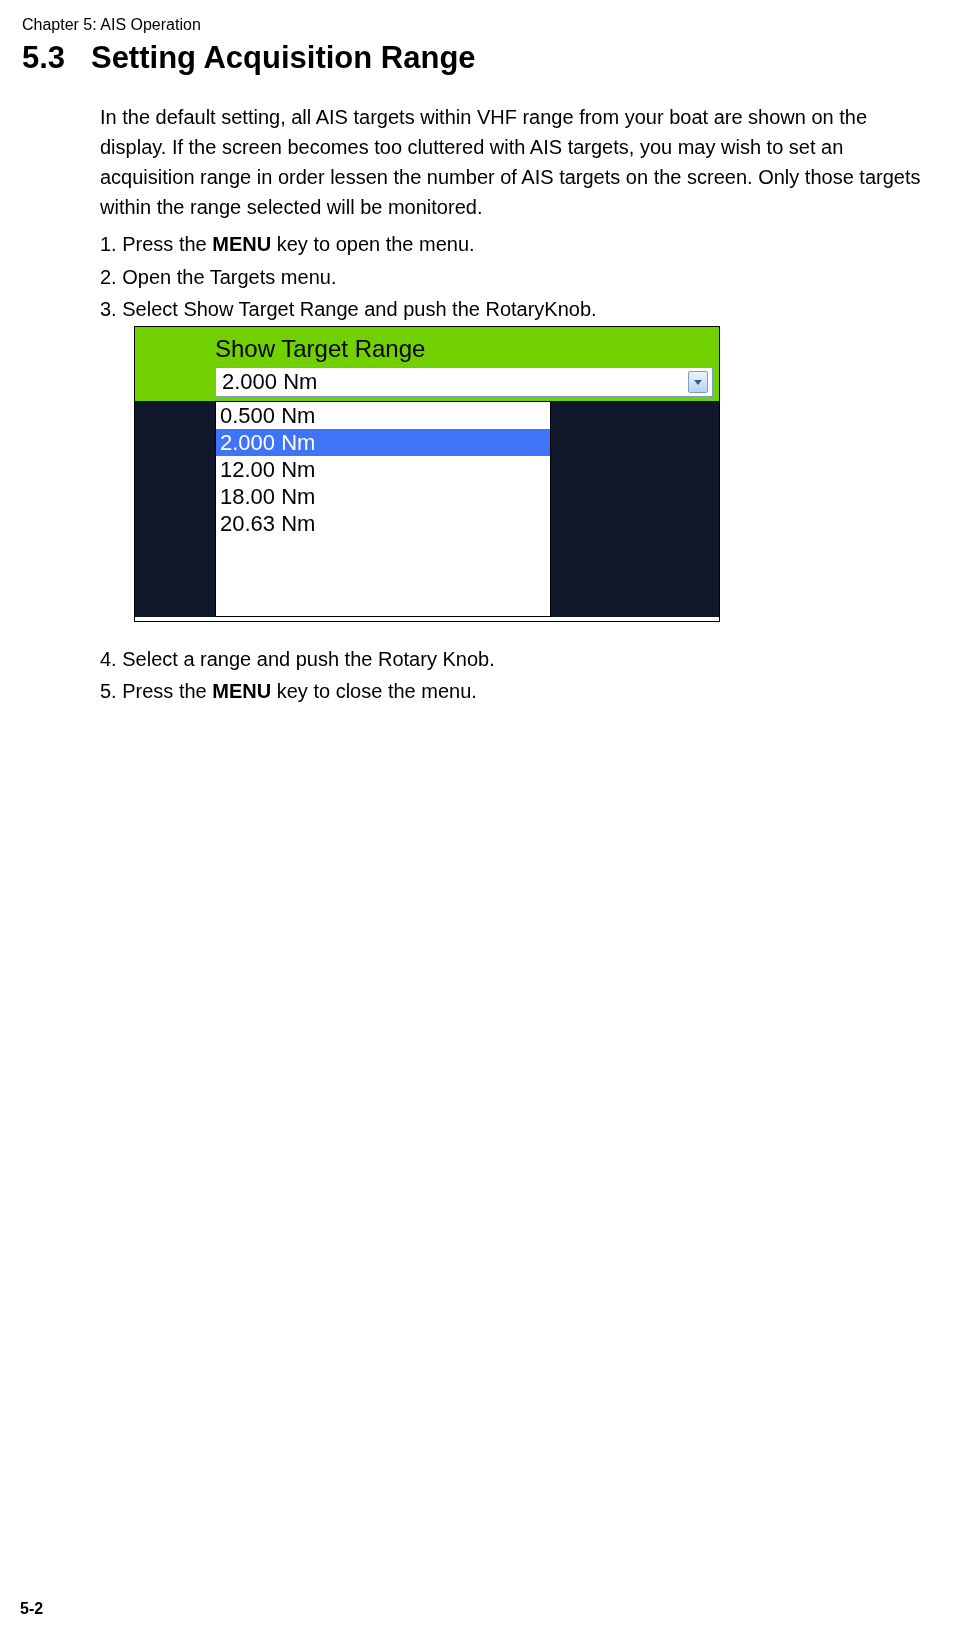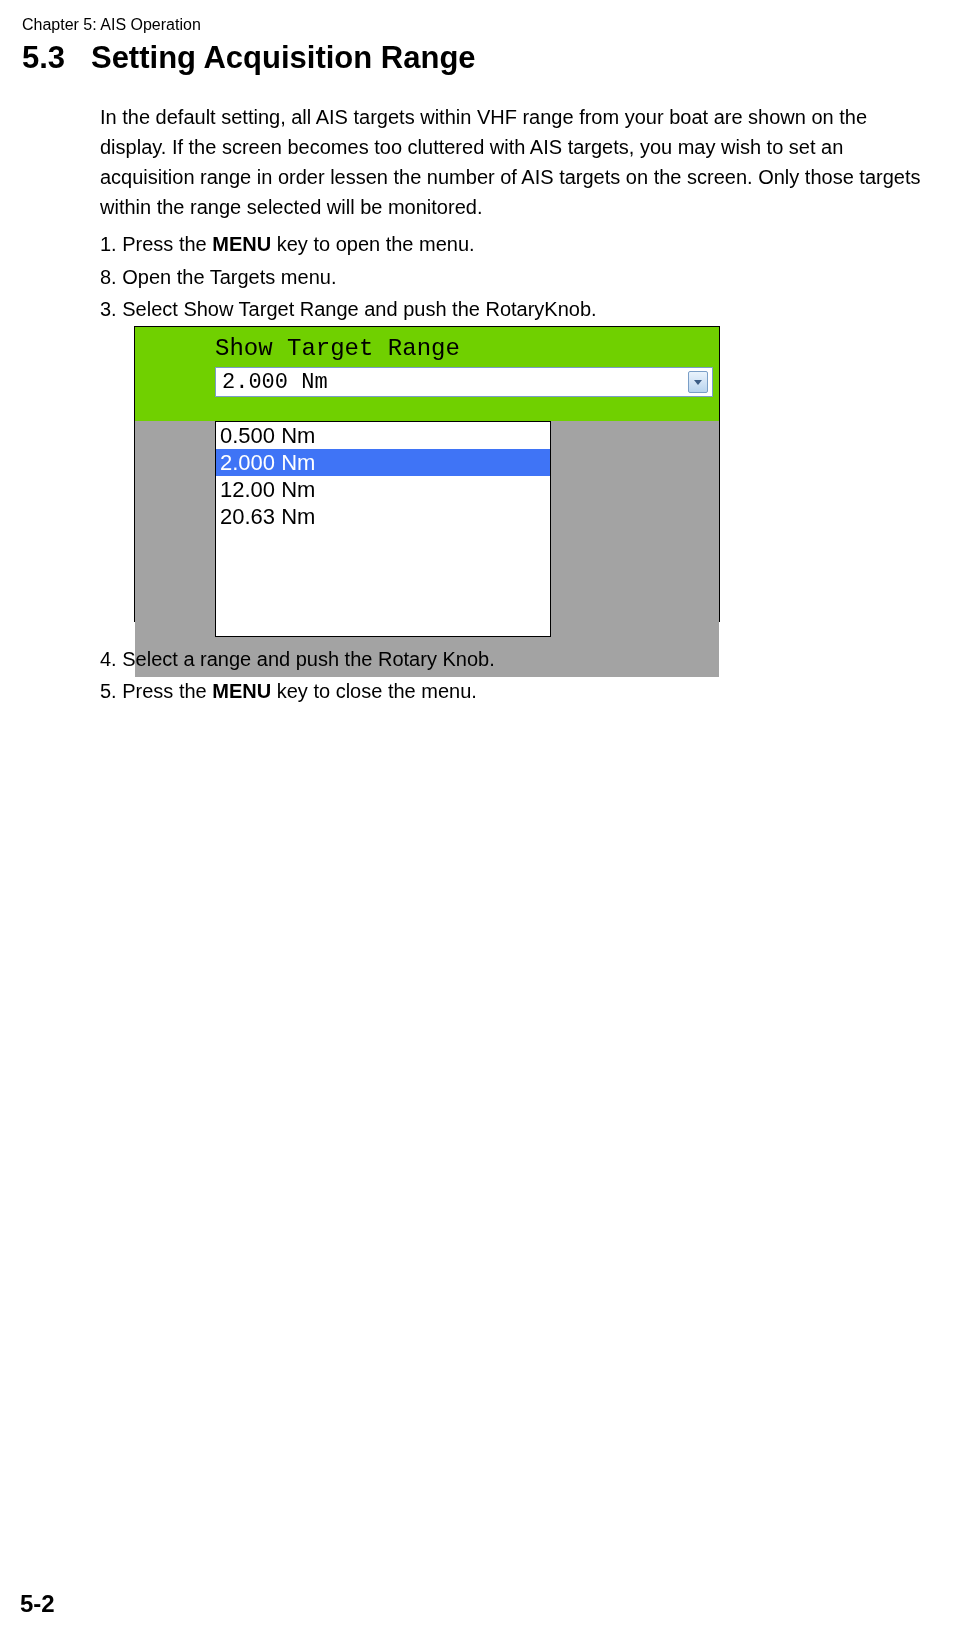--- a/index.html
+++ b/index.html
@@ -49,24 +49,23 @@
     .figure {
       position: absolute;
       top: 326px;
       left: 134px;
       width: 586px;
       height: 296px;
       border: 1px solid #000;
       box-sizing: border-box;
     }
     .figure-top {
-      height: 94px;
+      height: 74px;
       background: #70d000;
       position: relative;
-      font-family: Liberation Mono, monospace;
     }
     .figure-label {
       position: absolute;
       top: 8px;
       left: 80px;
       font-size: 24px;
       color: #000;
     }
     .combo {
       position: absolute;
@@ -93,22 +92,22 @@
       align-items: center;
       justify-content: center;
     }
     .combo-arrow {
       width: 0; height: 0;
       border-left: 4px solid transparent;
       border-right: 4px solid transparent;
       border-top: 5px solid #3b5c86;
     }
     .figure-bottom {
-      height: 256px;
-      background: #a3a3a3;
+      height: 216px;
+      background: #0f172a;
       position: relative;
     }
     .listbox {
       position: absolute;
       top: 0;
       left: 80px;
       width: 336px;
       height: 216px;
       background: white;
       border: 1px solid #000;
@@ -123,56 +122,57 @@
     }
     .listbox-item.selected {
       background: #3f74f6;
       color: white;
     }
 
     .page-number {
       position: absolute;
       bottom: 22px;
       left: 20px;
-      font-size: 24px;
+      font-size: 16px;
       font-weight: bold;
     }
   </style>
 </head>
 <body>
 
 <div class="chapter-header">Chapter 5: AIS Operation</div>
 
 <div class="section-heading">
   <span>5.3</span>&nbsp;&nbsp;&nbsp;<span>Setting Acquisition Range</span>
 </div>
 
 <div class="intro-para">In the default setting, all AIS targets within VHF range from your boat are shown on the display. If the screen becomes too cluttered with AIS targets, you may wish to set an acquisition range in order lessen the number of AIS targets on the screen. Only those targets within the range selected will be monitored.</div>
 
 <div class="steps step1">
   <span>1. Press the </span><span class="bold">MENU</span><span> key to open the menu.</span>
 </div>
-<div class="steps step2">8. Open the Targets menu.</div>
+<div class="steps step2">2. Open the Targets menu.</div>
 <div class="steps step3">3. Select Show Target Range and push the RotaryKnob.</div>
 
 <div class="figure">
   <div class="figure-top">
     <div class="figure-label">Show Target Range</div>
     <div class="combo">
       <span>2.000 Nm</span>
       <span class="combo-btn">
         <span class="combo-arrow"></span>
       </span>
     </div>
   </div>
   <div class="figure-bottom">
     <div class="listbox">
       <div class="listbox-item">0.500 Nm</div>
       <div class="listbox-item selected">2.000 Nm</div>
       <div class="listbox-item">12.00 Nm</div>
+      <div class="listbox-item">18.00 Nm</div>
       <div class="listbox-item">20.63 Nm</div>
     </div>
   </div>
 </div>
 
 <div class="steps step4">4. Select a range and push the Rotary Knob.</div>
 <div class="steps step5">
   <span>5. Press the </span><span class="bold">MENU</span><span> key to close the menu.</span>
 </div>
 

